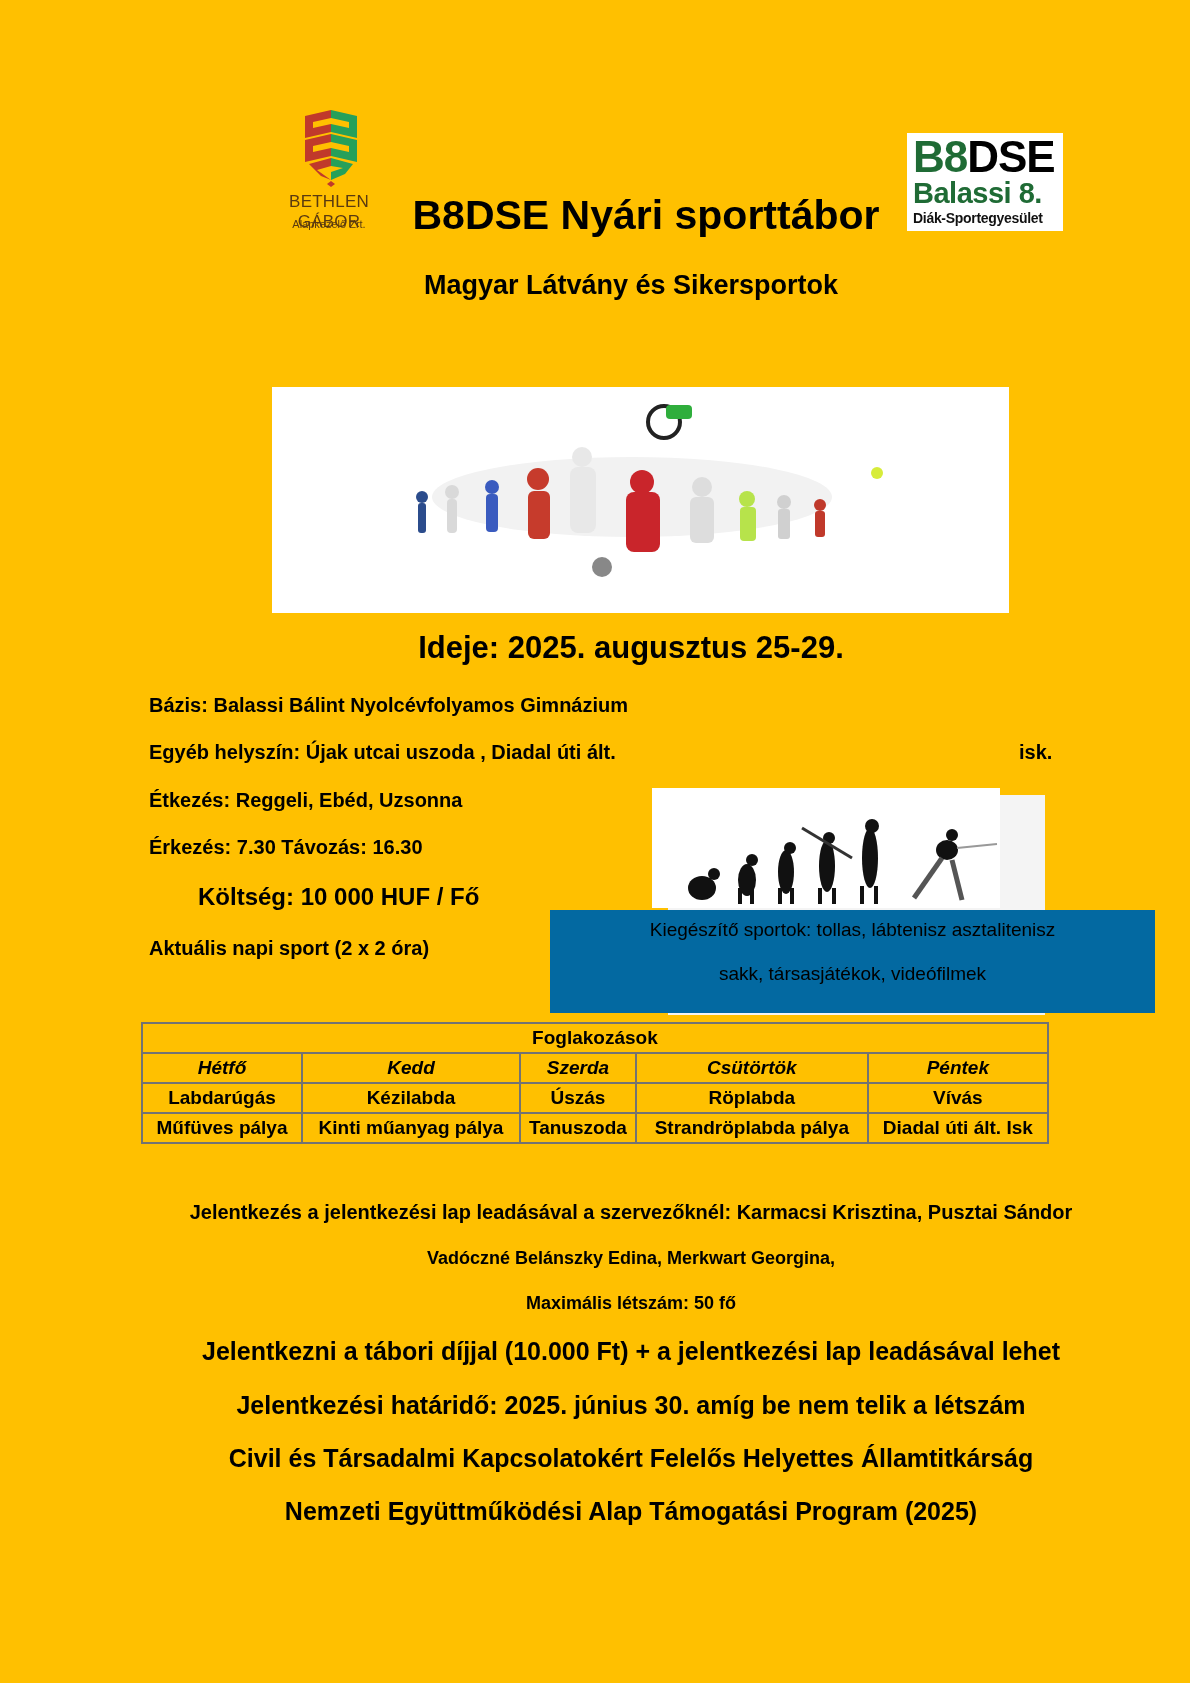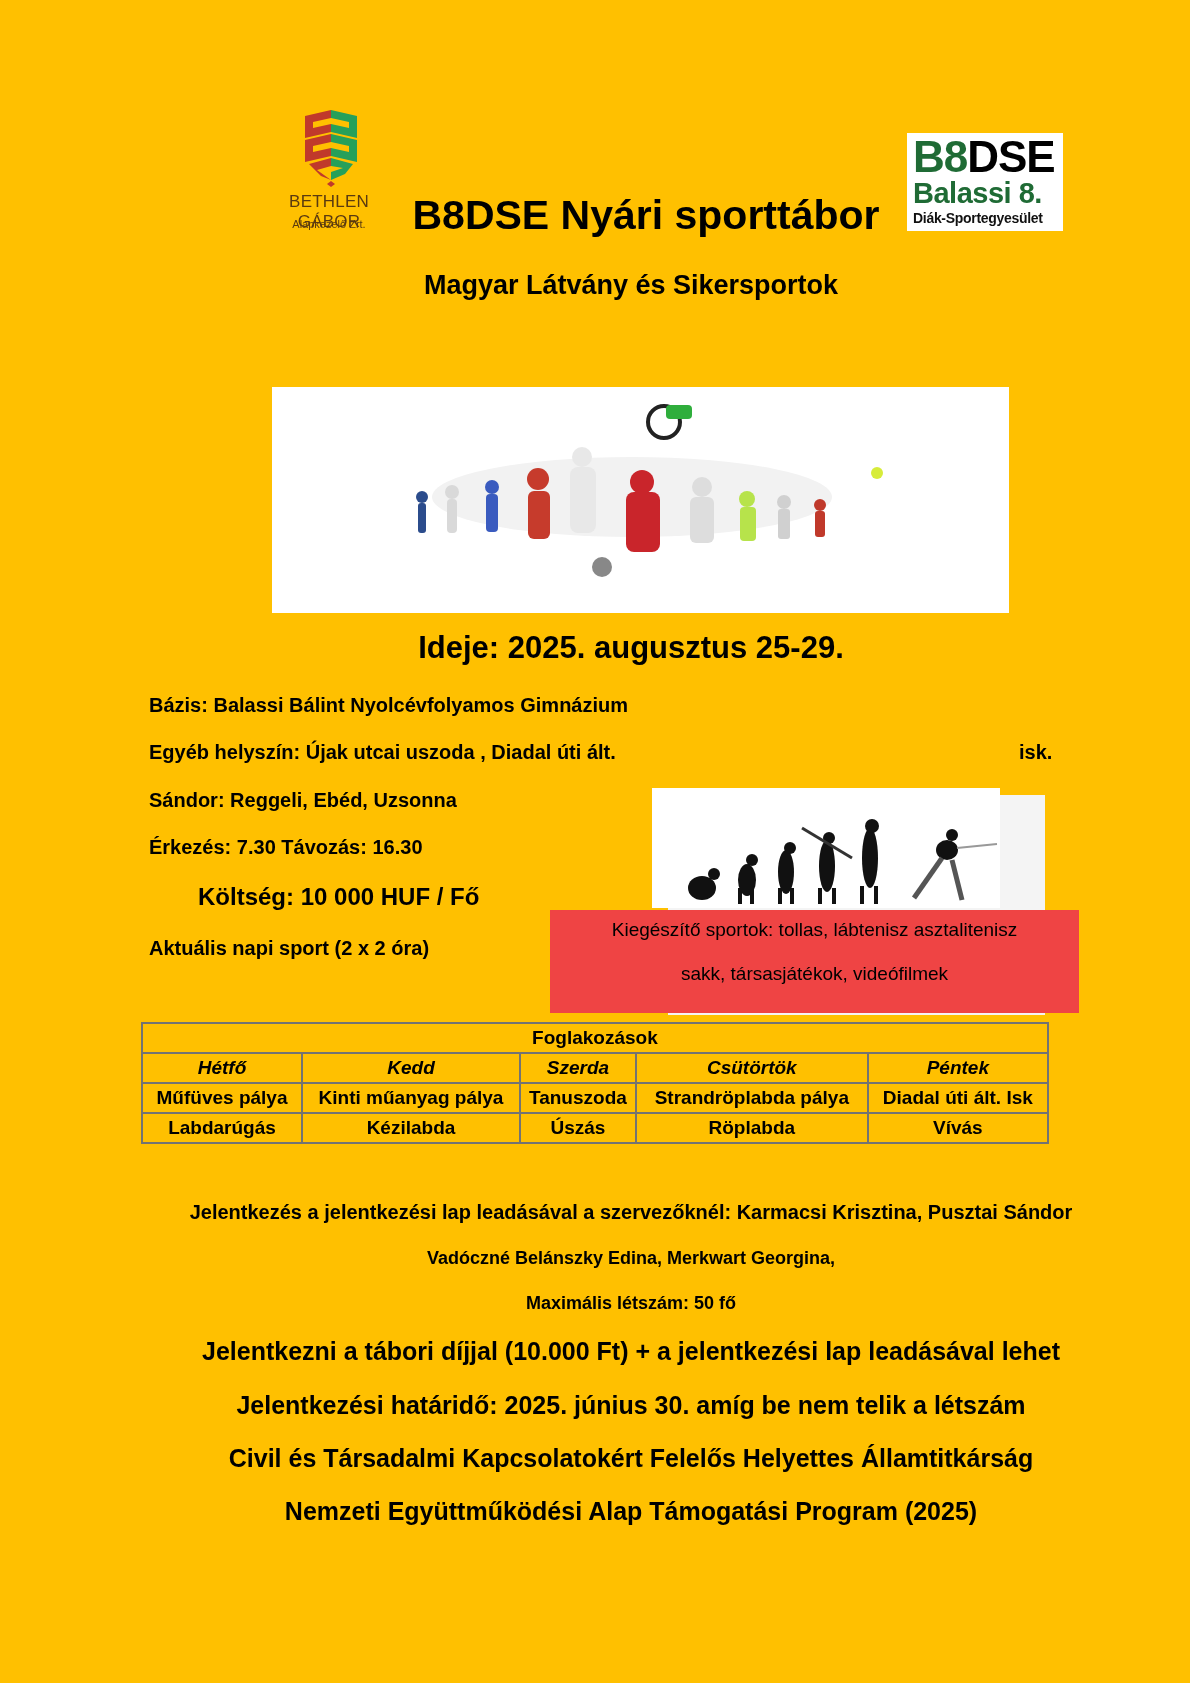--- a/index.html
+++ b/index.html
@@ -28,21 +28,21 @@
   #hero { left:236px; top:387px; width:737px; height:226px; background:#fff; overflow:hidden; }
 
   #date { left:0; width:1190px; top:630px; font-size:31px; font-weight:bold; text-align:center; }
 
   .info { left:113px; font-size:20px; font-weight:bold; white-space:nowrap; }
   #cost { left:162px; top:883px; font-size:24px; font-weight:bold; }
   #isk { left:983px; top:741px; font-size:20px; font-weight:bold; }
 
   #evo-back { left:632px; top:795px; width:377px; height:220px; background:#f4f4f4; }
   #evo { left:616px; top:788px; width:348px; height:120px; background:#fff; overflow:hidden; }
-  #extra-box { left:514px; top:910px; width:529px; height:103px; background:#ef4444; }
+  #extra-box { left:514px; top:910px; width:605px; height:103px; background:#0369a1; }
   #extra-box .t { position:absolute; left:0; width:100%; text-align:center; font-size:19px; }
 
   
   #schedule { left:105px; top:1022px; border-collapse:collapse; font-size:19px; font-weight:bold; }
   #schedule td { border:2px solid #737373; text-align:center; padding:0 8px; height:28px; line-height:28px; white-space:nowrap; }
   #schedule tr.day td { font-style:italic; }
 
   .foot { left:0; width:1190px; text-align:center; font-weight:bold; white-space:nowrap; }
 </style>
 </head>
@@ -123,21 +123,21 @@
     <circle cx="605" cy="86" r="6" fill="#d7ec3a"></circle>
     <circle cx="330" cy="180" r="10" fill="#888"></circle>
   </svg>
 </div>
 
 <div id="date" class="abs">Ideje: 2025. augusztus 25-29.</div>
 
 <div class="abs info" style="top:694px">Bázis: Balassi Bálint Nyolcévfolyamos Gimnázium</div>
 <div class="abs info" style="top:741px">Egyéb helyszín: Újak utcai uszoda , Diadal úti ált.</div>
 <div id="isk" class="abs">isk.</div>
-<div class="abs info" style="top:789px">Sándor: Reggeli, Ebéd, Uzsonna</div>
+<div class="abs info" style="top:789px">Étkezés: Reggeli, Ebéd, Uzsonna</div>
 <div class="abs info" style="top:836px">Érkezés: 7.30 Távozás: 16.30</div>
 <div id="cost" class="abs">Költség: 10 000 HUF / Fő</div>
 <div class="abs info" style="top:937px">Aktuális napi sport (2 x 2 óra)</div>
 
 <div id="evo-back" class="abs"></div>
 <div id="evo" class="abs">
   <svg width="348" height="120" viewBox="0 0 348 120">
     <g fill="#111">
       <ellipse cx="50" cy="100" rx="14" ry="12"></ellipse>
         <circle cx="62" cy="86" r="6"></circle>
@@ -178,32 +178,32 @@
     <td colspan="5">Foglakozások</td>
   </tr>
   <tr class="day">
     <td style="width:142px">Hétfő</td>
     <td style="width:200px">Kedd</td>
     <td style="width:95px">Szerda</td>
     <td style="width:214px">Csütörtök</td>
     <td style="width:162px">Péntek</td>
   </tr>
   <tr>
+    <td>Labdarúgás</td>
+    <td>Kézilabda</td>
+    <td>Úszás</td>
+    <td>Röplabda</td>
+    <td>Vívás</td>
+  </tr>
+  <tr>
     <td>Műfüves pálya</td>
     <td>Kinti műanyag pálya</td>
     <td>Tanuszoda</td>
     <td>Strandröplabda pálya</td>
     <td>Diadal úti ált. Isk</td>
-  </tr>
-  <tr>
-    <td>Labdarúgás</td>
-    <td>Kézilabda</td>
-    <td>Úszás</td>
-    <td>Röplabda</td>
-    <td>Vívás</td>
   </tr>
 </tbody>
   </table>
 
 <div class="abs foot" style="top:1201px;font-size:20px;width:1190px;left:0">Jelentkezés a jelentkezési lap leadásával a szervezőknél: Karmacsi Krisztina, Pusztai Sándor</div>
 <div class="abs foot" style="top:1248px;font-size:18px">Vadóczné Belánszky Edina, Merkwart Georgina,</div>
 <div class="abs foot" style="top:1293px;font-size:18px">Maximális létszám: 50 fő</div>
 <div class="abs foot" style="top:1337px;font-size:25px">Jelentkezni a tábori díjjal (10.000 Ft)  + a jelentkezési lap leadásával lehet</div>
 <div class="abs foot" style="top:1391px;font-size:25px">Jelentkezési határidő: 2025. június 30. amíg be nem telik a létszám</div>
 <div class="abs foot" style="top:1444px;font-size:25px">Civil és Társadalmi Kapcsolatokért Felelős Helyettes Államtitkárság</div>

